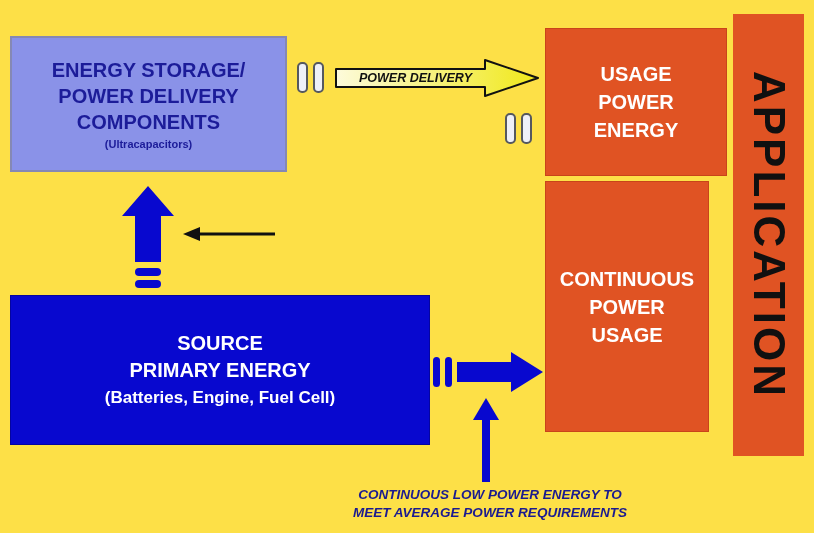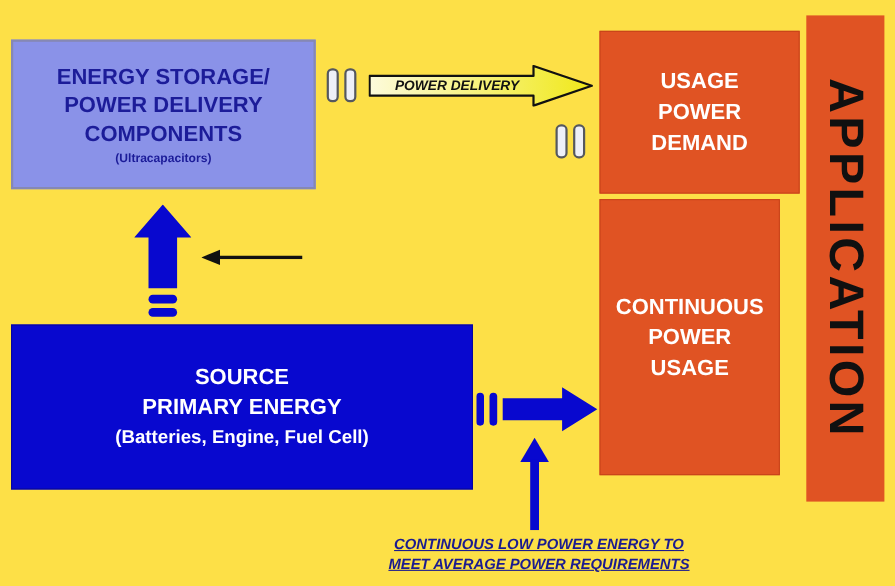--- a/index.html
+++ b/index.html
@@ -115,39 +115,38 @@
     text-align: center;
     line-height: 1.3;
   }
   .charging-note {
     left: 281px; top: 219px; width: 128px;
     font-size: 13px;
   }
   .bottom-note {
     left: 320px; top: 486px; width: 340px;
     font-size: 13.5px;
-    text-decoration: underline;
   }
 </style>
 </head>
 <body>
 
 <div class="canvas">
 
   <div class="box storage-box">
     <div>ENERGY STORAGE/</div>
     <div>POWER DELIVERY</div>
     <div>COMPONENTS</div>
     <div class="sub">(Ultracapacitors)</div>
   </div>
 
   <div class="box peak-box">
     <div>USAGE</div>
     <div>POWER</div>
-    <div>DEMAND</div>
+    <div>ENERGY</div>
   </div>
 
   <div class="box continuous-box">
     <div>CONTINUOUS</div>
     <div>POWER</div>
     <div>USAGE</div>
   </div>
 
   <div class="application-bar">
     <div class="application-text">APPLICATION</div>

